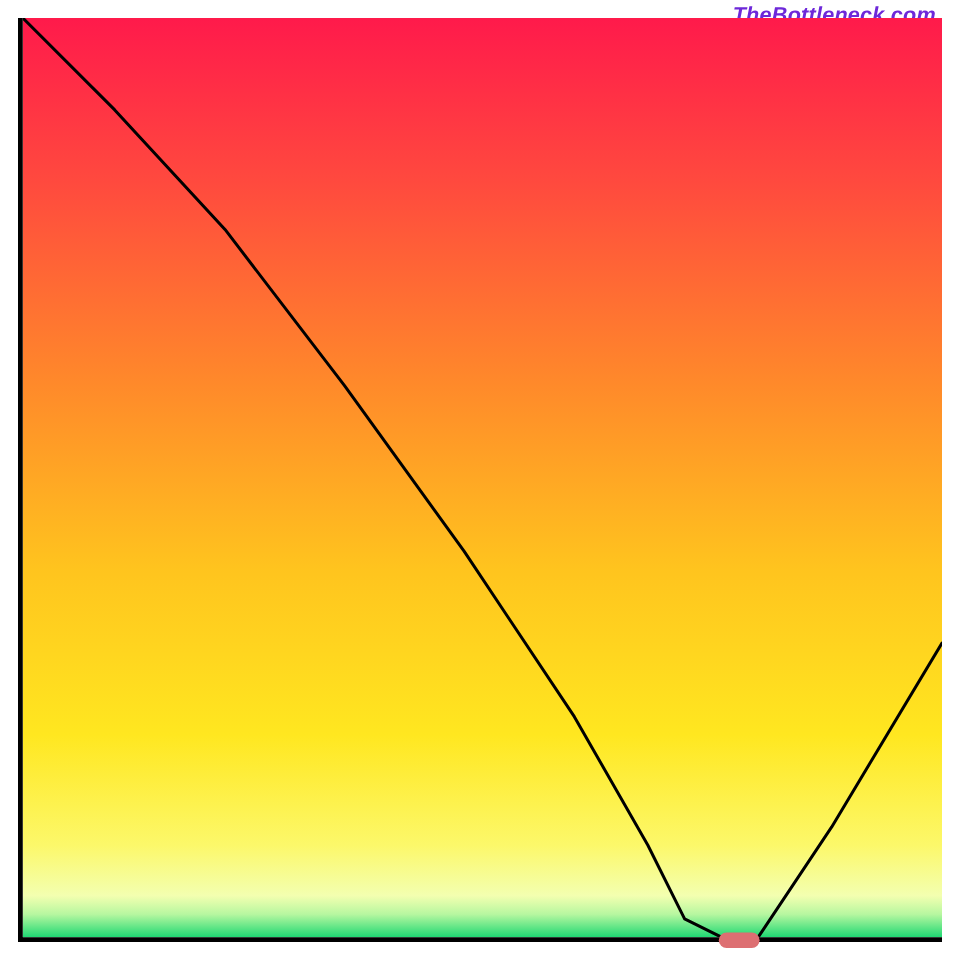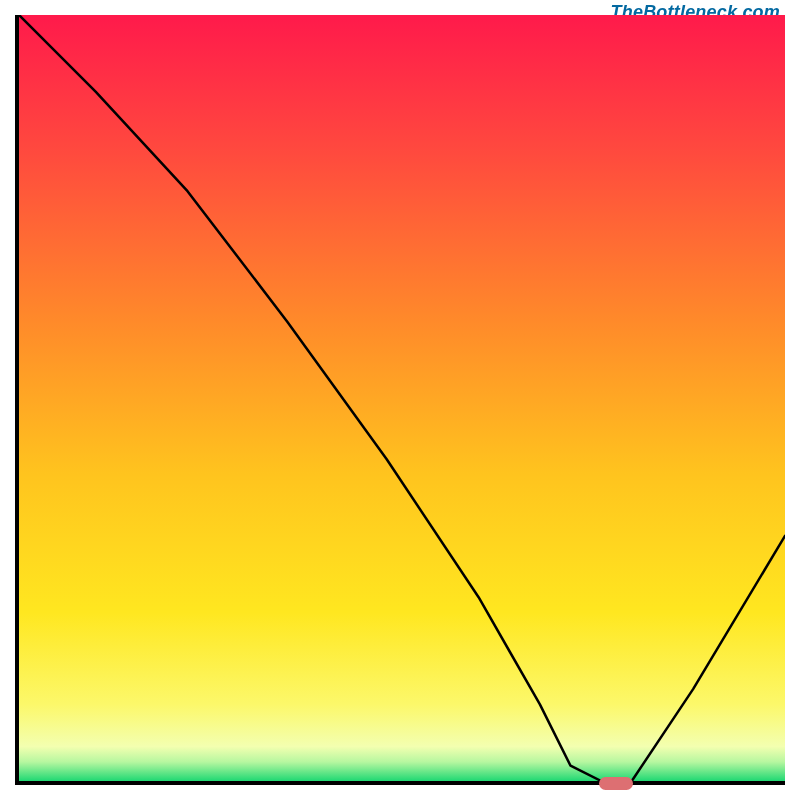--- a/index.html
+++ b/index.html
@@ -1,17 +1,17 @@
 <!DOCTYPE html>
 <html><head>
 <meta charset="utf-8">
 <style>
   html,body{margin:0;padding:0;width:800px;height:800px;overflow:hidden;background:#fff}
   .frame{position:relative;width:800px;height:800px}
-  .watermark{position:absolute;top:2px;right:20px;font:italic 600 18px Arial,Helvetica,sans-serif;color:#0369a1;letter-spacing:.2px}
+  .watermark{position:absolute;top:2px;right:20px;font:italic 600 18px Arial,Helvetica,sans-serif;color:#6d28d9;letter-spacing:.2px}
   .axis{position:absolute;background:#000}
   .axis.y{left:15px;top:15px;width:4px;height:770px}
   .axis.x{left:15px;bottom:15px;height:4px;width:770px}
   svg.plot{position:absolute;left:19px;top:15px;width:766px;height:766px}
   .marker{position:absolute;width:34px;height:13px;background:#dd6f72;border-radius:7px}
 </style>
 </head>
 <body>
 <div class="frame">
 

